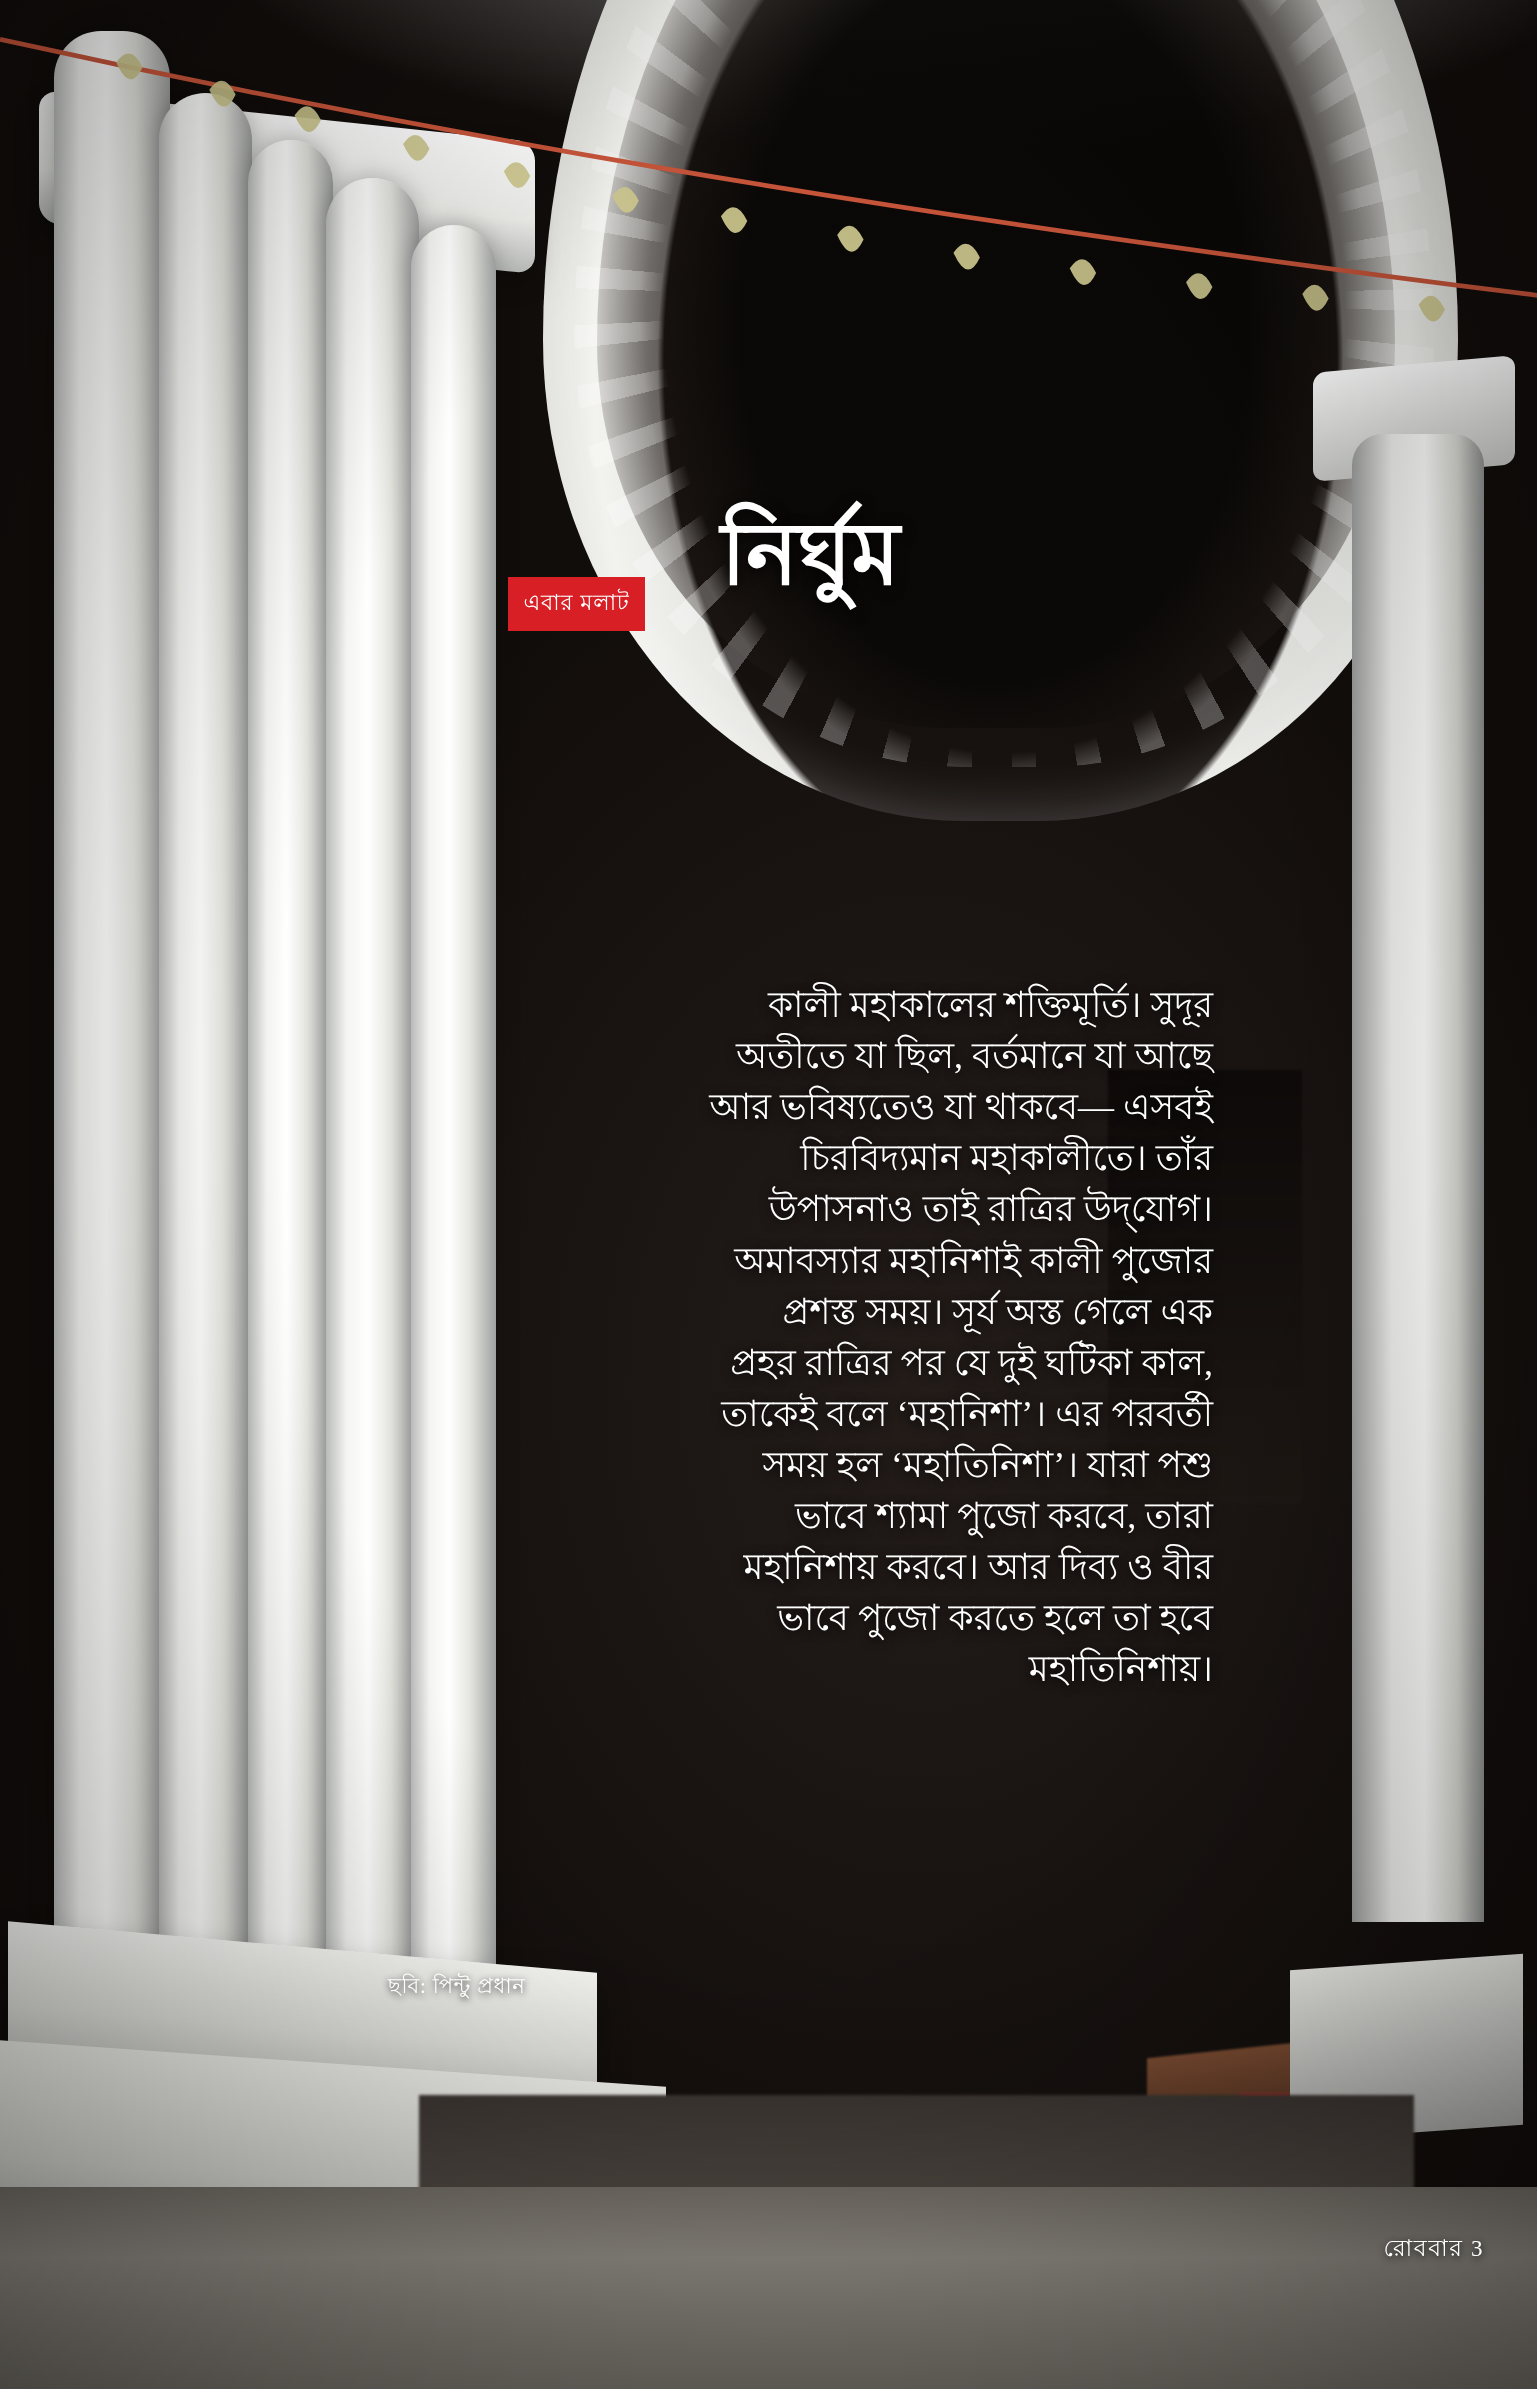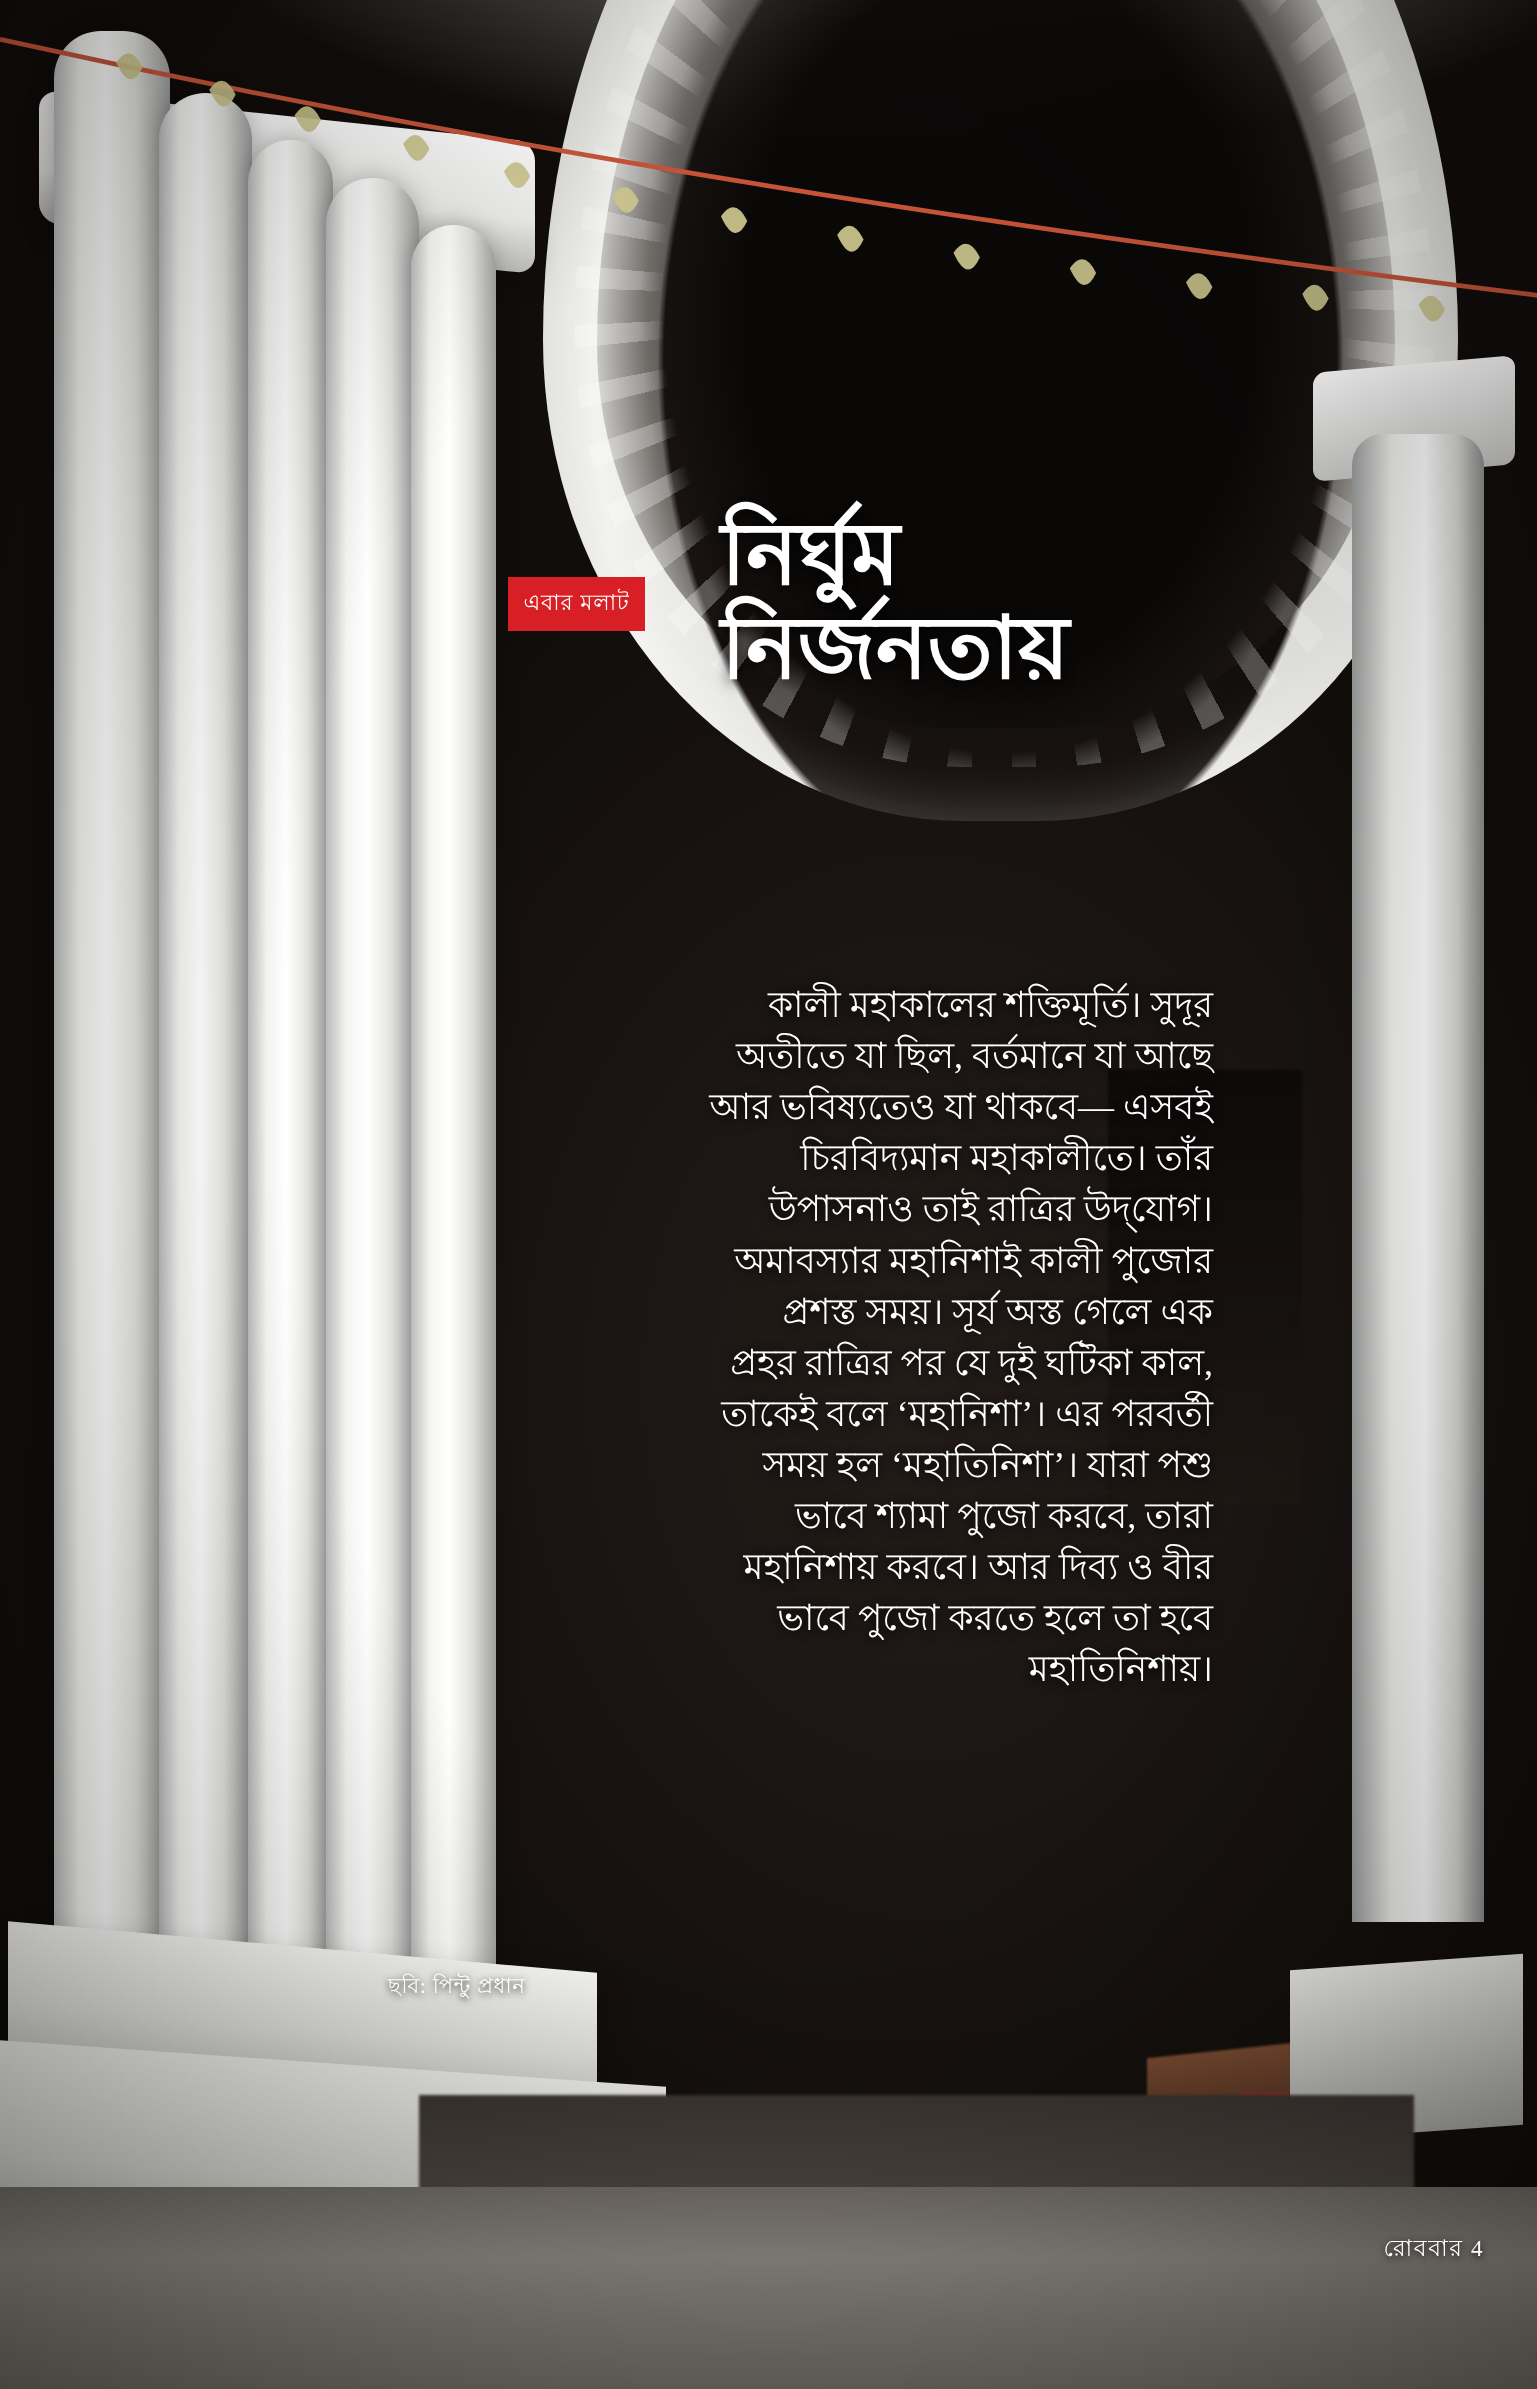--- a/index.html
+++ b/index.html
@@ -346,24 +346,23 @@
       <path d="M1830 372 q 18 -26 34 6 q -16 34 -34 -6 z"></path>
     </g>
   </svg>
 
   <div class="vignette"></div>
 
   <div class="kicker">এবার মলাট</div>
 
   <div class="headline">
     <span class="l1">নির্ঘুম</span>
-    <span class="l2">নির্জনতায়</span>
   </div>
 
 
   <div class="body-copy">কালী মহাকালের শক্তিমূর্তি। সুদূর অতীতে যা ছিল, বর্তমানে যা আছে আর ভবিষ্যতেও যা থাকবে— এসবই চিরবিদ্যমান মহাকালীতে। তাঁর উপাসনাও তাই রাত্রির উদ্‌যোগ। অমাবস্যার মহানিশাই কালী পুজোর প্রশস্ত সময়। সূর্য অস্ত গেলে এক প্রহর রাত্রির পর যে দুই ঘটিকা কাল, তাকেই বলে ‘মহানিশা’। এর পরবর্তী সময় হল ‘মহাতিনিশা’। যারা পশু ভাবে শ্যামা পুজো করবে, তারা মহানিশায় করবে। আর দিব্য ও বীর ভাবে পুজো করতে হলে তা হবে মহাতিনিশায়।</div>
 
   <div class="photo-credit">ছবি: পিন্টু প্রধান</div>
 
-  <div class="folio">রোববার 4</div>
+  <div class="folio">রোববার 3</div>
 
 </div>
 
 
 </body></html>

